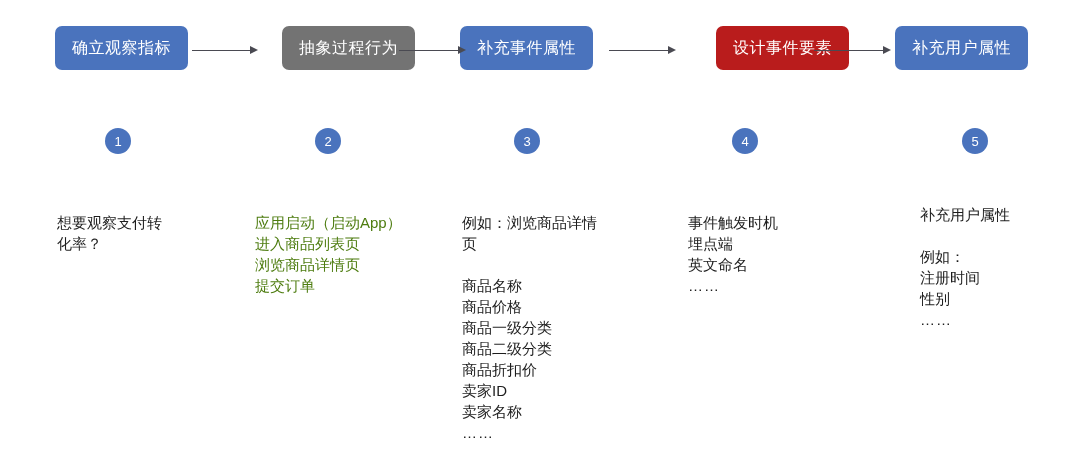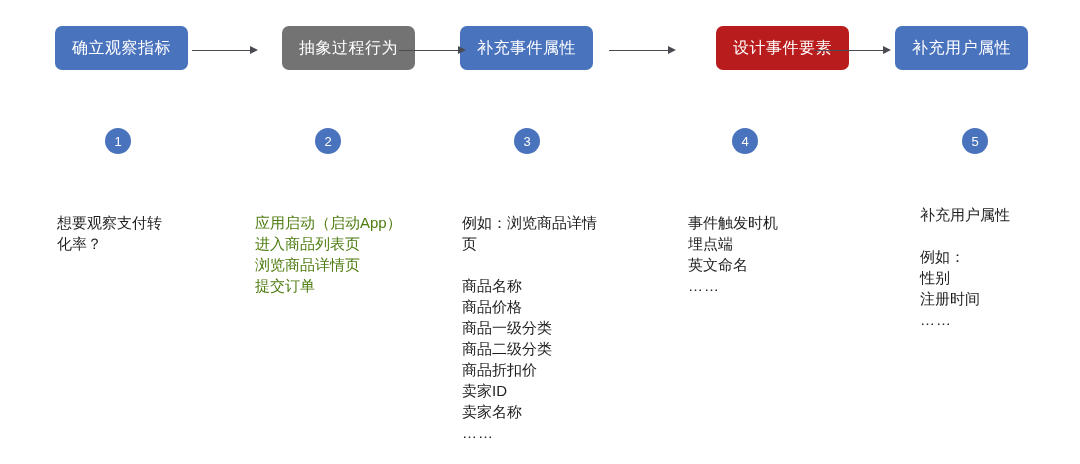--- a/index.html
+++ b/index.html
@@ -161,16 +161,16 @@
       <div class="step-circle" style="left: 962px; background: rgb(74, 115, 189);">
         <span class="step-num">5</span>
       </div>
     </div>
 
   <div id="desc-columns">
       <div class="desc-col" style="left: 57px; top: 196px; width: 180px; color: rgb(29, 29, 29);"><span class="desc-line">想要观察支付转</span><span class="desc-line">化率？</span></div>
       <div class="desc-col" style="left: 255px; top: 196px; width: 200px; color: #4d7c0f;"><span class="desc-line">应用启动（启动App）</span><span class="desc-line">进入商品列表页</span><span class="desc-line">浏览商品详情页</span><span class="desc-line">提交订单</span></div>
       <div class="desc-col" style="left: 462px; top: 196px; width: 190px; color: rgb(29, 29, 29);"><span class="desc-line">例如：浏览商品详情</span><span class="desc-line">页</span><span class="desc-line blank"></span><span class="desc-line">商品名称</span><span class="desc-line">商品价格</span><span class="desc-line">商品一级分类</span><span class="desc-line">商品二级分类</span><span class="desc-line">商品折扣价</span><span class="desc-line">卖家ID</span><span class="desc-line">卖家名称</span><span class="desc-line ellipsis">……</span></div>
       <div class="desc-col" style="left: 688px; top: 196px; width: 190px; color: rgb(29, 29, 29);"><span class="desc-line">事件触发时机</span><span class="desc-line">埋点端</span><span class="desc-line">英文命名</span><span class="desc-line ellipsis">……</span></div>
-      <div class="desc-col" style="left: 920px; top: 188px; width: 150px; color: rgb(29, 29, 29);"><span class="desc-line">补充用户属性</span><span class="desc-line blank"></span><span class="desc-line">例如：</span><span class="desc-line">性别</span><span class="desc-line">注册时间</span><span class="desc-line ellipsis">……</span></div>
+      <div class="desc-col" style="left: 920px; top: 188px; width: 150px; color: rgb(29, 29, 29);"><span class="desc-line">补充用户属性</span><span class="desc-line blank"></span><span class="desc-line">例如：</span><span class="desc-line">注册时间</span><span class="desc-line">性别</span><span class="desc-line ellipsis">……</span></div>
     </div>
 
 </div>
 
 </body></html>

